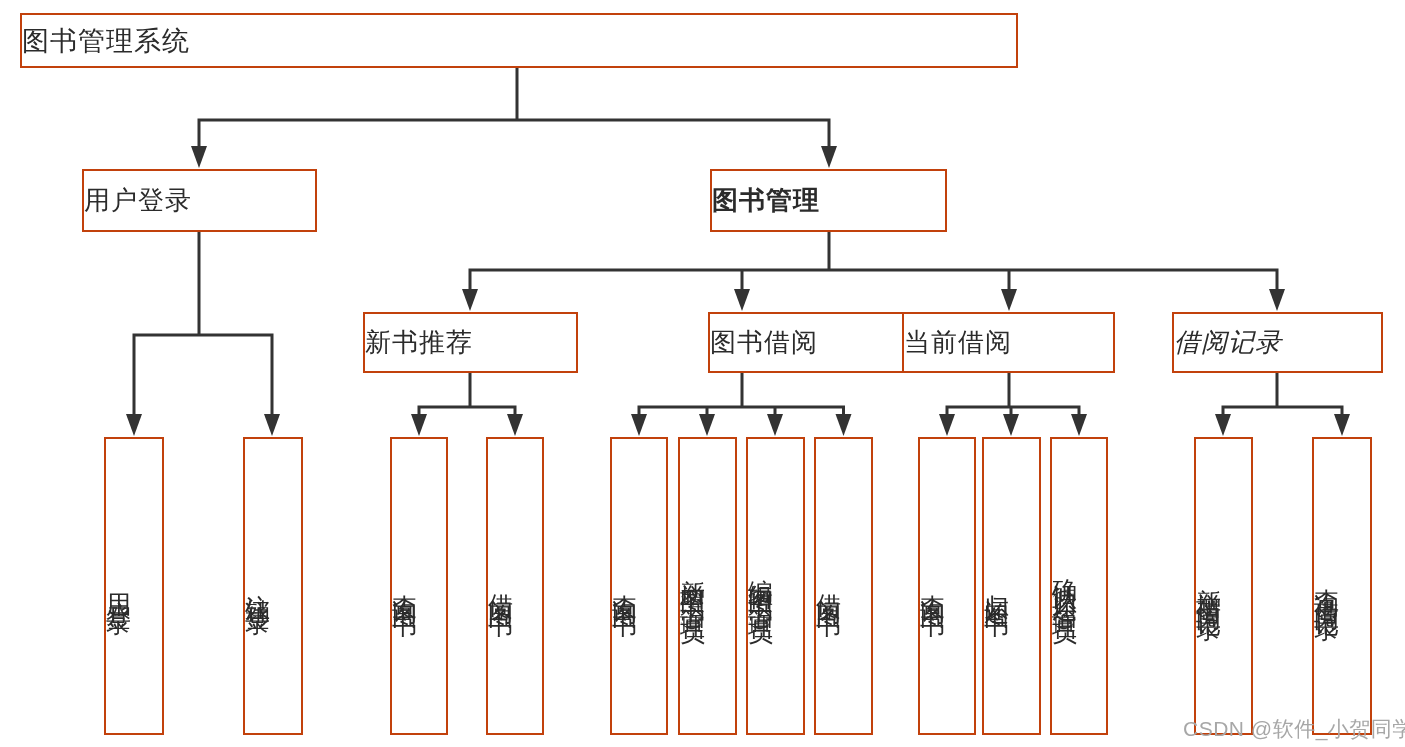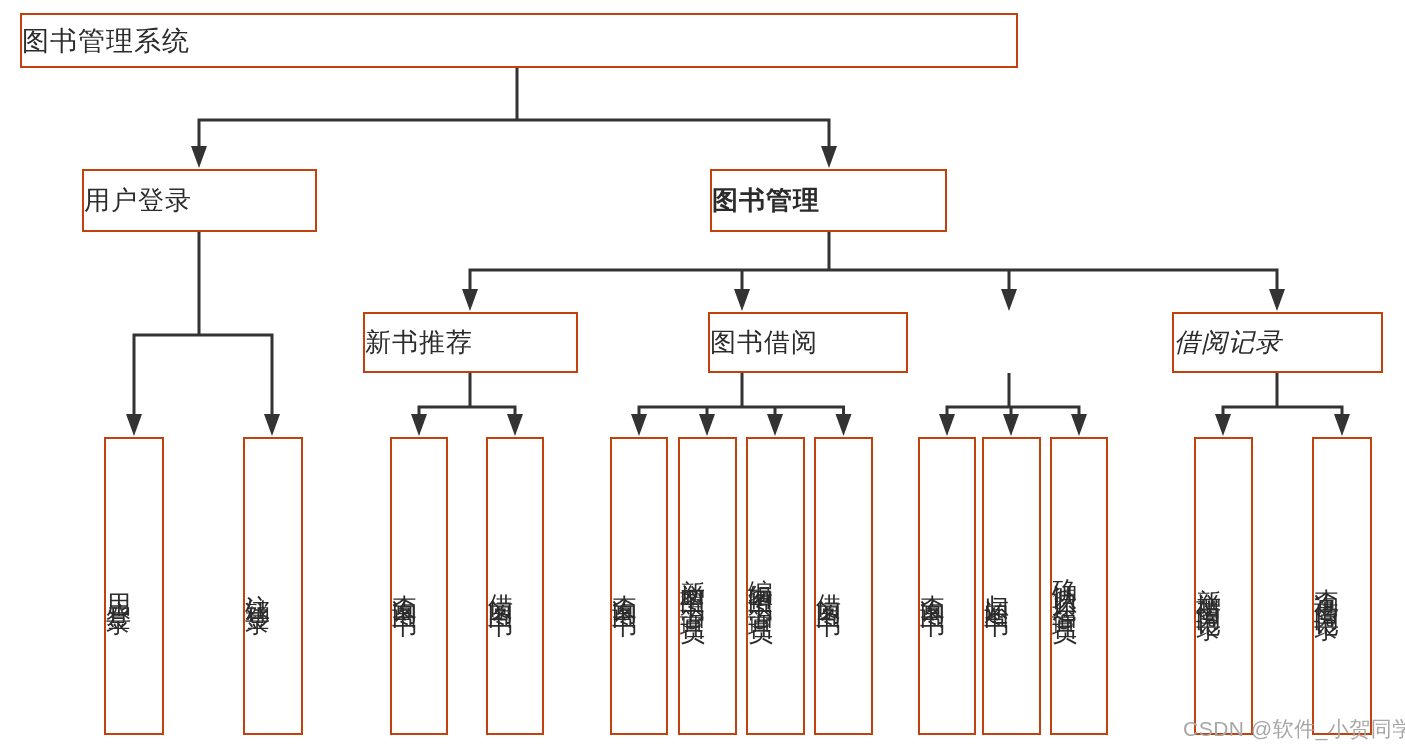--- a/index.html
+++ b/index.html
@@ -88,20 +88,23 @@
   <div class="box" style="left:710px; top:169px; width:237px; height:63px;font-weight:bold;">
     <span class="hlabel">图书管理</span>
   </div>
 
   <div class="box" style="left:363px; top:312px; width:215px; height:61px;">
     <span class="hlabel">新书推荐</span>
   </div>
   <div class="box" style="left:660px; top:312px; width:200px; height:61px;margin-left:48px;">
     <span class="hlabel">图书借阅</span>
   </div>
+  <div class="box" style="left:902px; top:312px; width:213px; height:61px;">
+    <span class="hlabel">当前借阅</span>
+  </div>
   <div class="box" style="left:1172px; top:312px; width:211px; height:61px;font-style:italic;">
     <span class="hlabel">借阅记录</span>
   </div>
 
   <div class="box" style="left:104px; top:437px; width:60px; height:298px;">
     <span class="vlabel">用户登录</span>
   </div>
   <div class="box" style="left:243px; top:437px; width:60px; height:298px;">
     <span class="vlabel">注销登录</span>
   </div>

